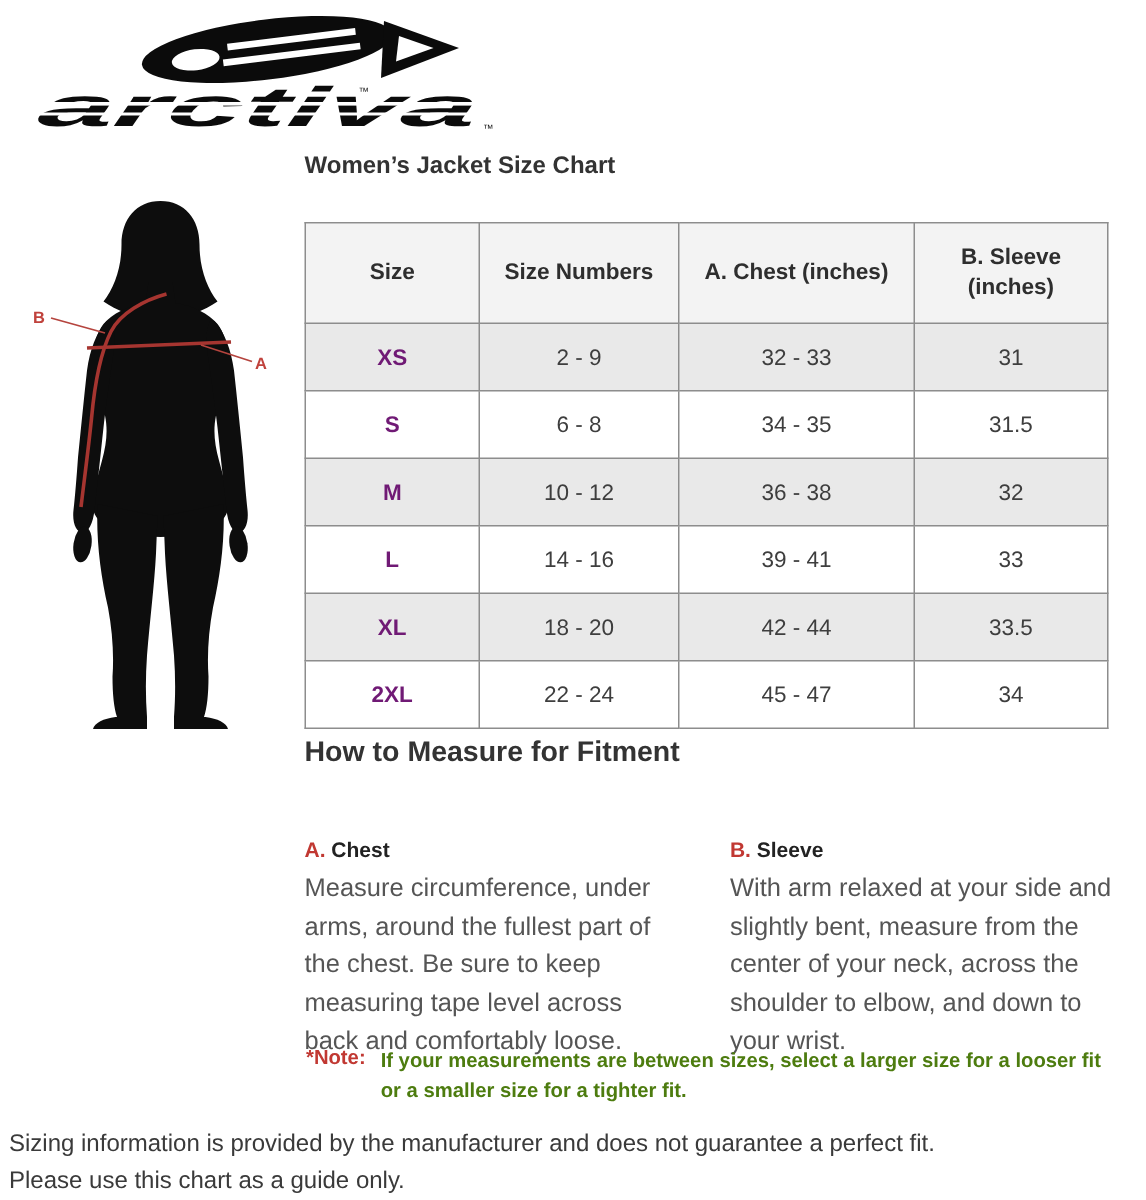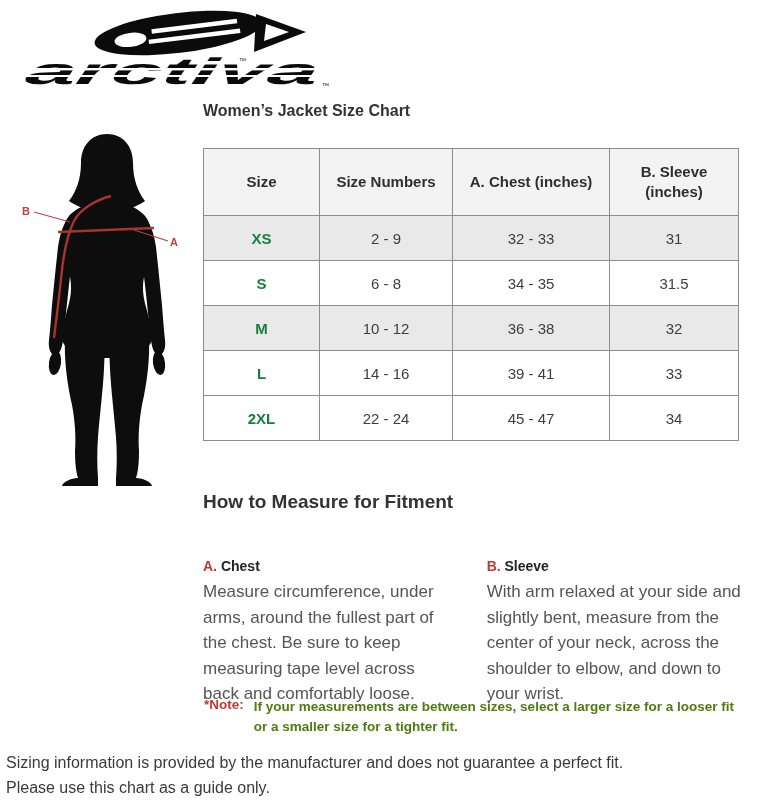--- a/index.html
+++ b/index.html
@@ -28,21 +28,21 @@
   
   .size-table{position:absolute;left:203px;top:148px;border-collapse:collapse;
               table-layout:fixed;}
   .size-table th,.size-table td{
       border:1px solid #8d8d8d;text-align:center;vertical-align:middle;
       padding:0 6px;}
   .size-table th{height:66px;font-size:15px;font-weight:700;color:#2e2e2e;
       background:#f3f3f3;line-height:1.35;}
   .size-table td{height:44px;font-size:15px;font-weight:400;color:#3e3e3e;
       background:#ffffff;}
-  .size-table td.size-cell{font-weight:700;color:#15803d;}
+  .size-table td.size-cell{font-weight:700;color:#701a75;}
   .size-table tr.stripe td{background:#e9e9e9;}
 
   
   .measure-cols{position:absolute;left:203px;top:558px;width:545px;
       display:flex;gap:32px;}
   .measure-col-a{width:258px;}
   .measure-col-b{width:268px;}
   .m-head{font-size:14px;font-weight:700;color:#222;margin:0 0 5px 0;}
   .measure-col-a p,.measure-col-b p{margin:0;font-size:17px;line-height:1.5;
       color:#555;}
@@ -150,20 +150,26 @@
       <td class="size-cell">M</td>
       <td>10 - 12</td>
       <td>36 - 38</td>
       <td>32</td>
     </tr>
     <tr>
       <td class="size-cell">L</td>
       <td>14 - 16</td>
       <td>39 - 41</td>
       <td>33</td>
+    </tr>
+    <tr class="stripe">
+      <td class="size-cell">XL</td>
+      <td>18 - 20</td>
+      <td>42 - 44</td>
+      <td>33.5</td>
     </tr>
     <tr>
       <td class="size-cell">2XL</td>
       <td>22 - 24</td>
       <td>45 - 47</td>
       <td>34</td>
     </tr>
   </tbody>
 </table>
 

